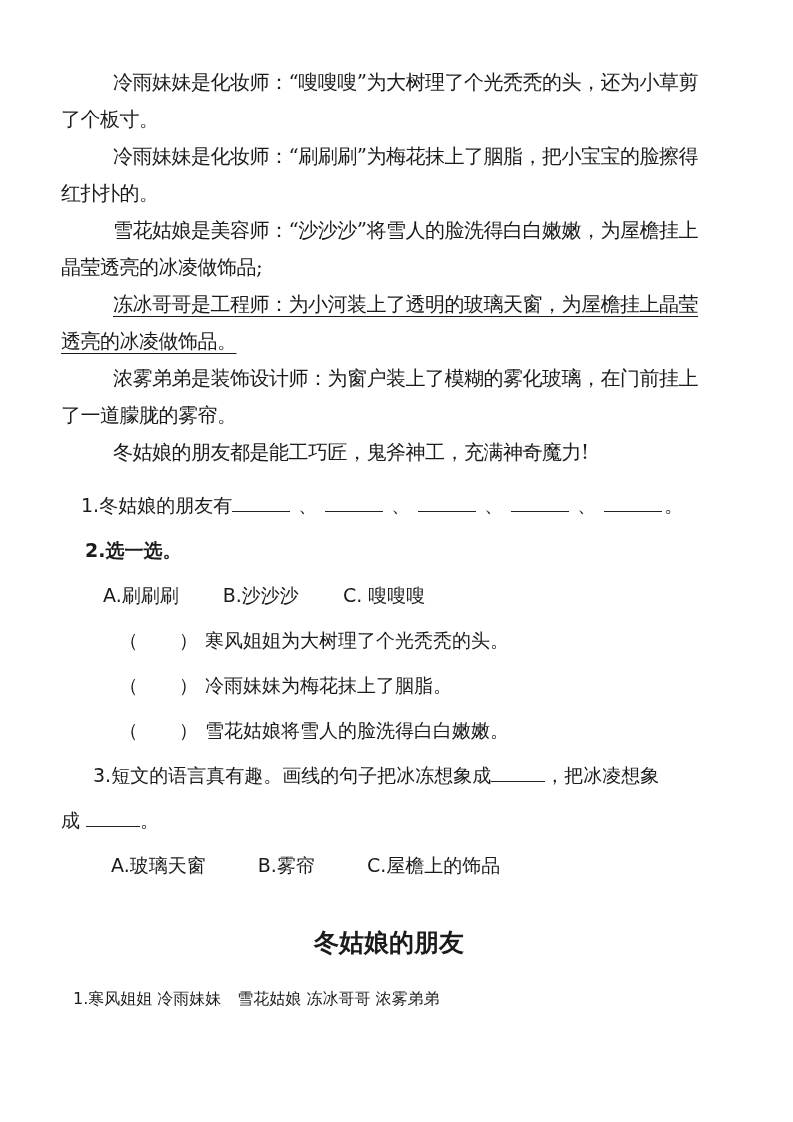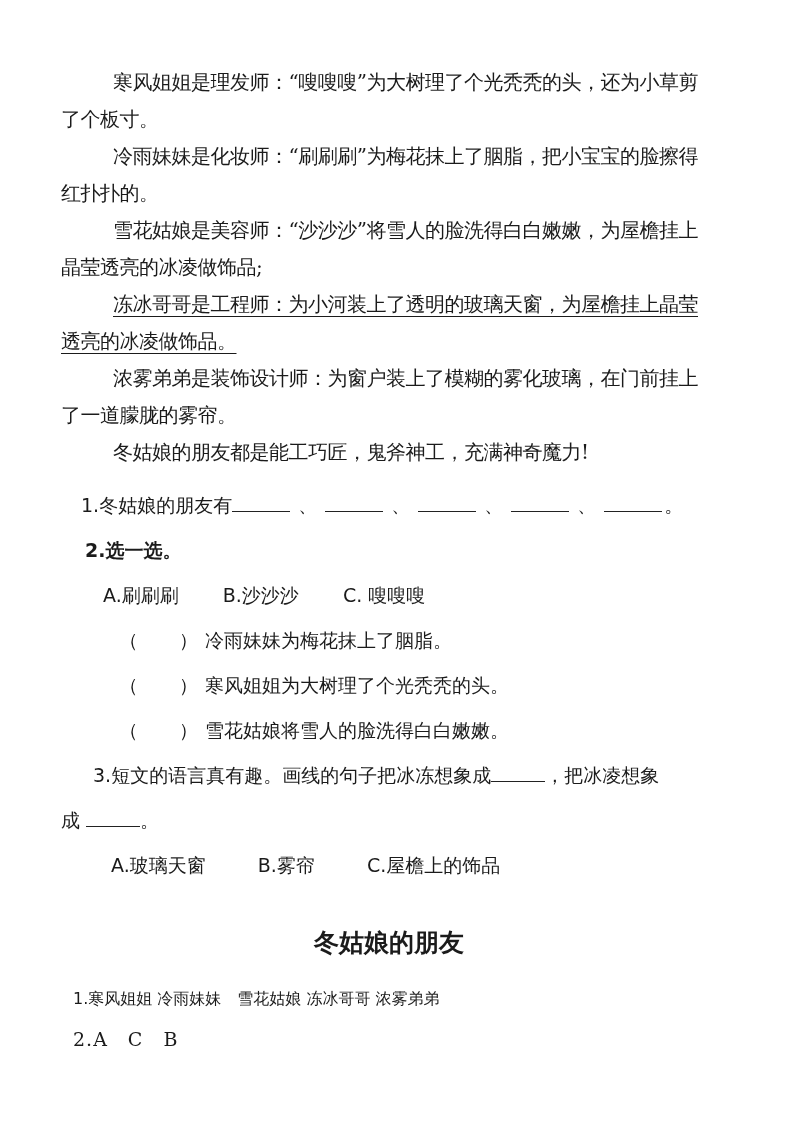--- a/index.html
+++ b/index.html
@@ -78,21 +78,21 @@
     line-height: 30px;
     letter-spacing: 1px;
   }
 </style>
 </head>
 <body>
 
 <div class="page">
 
   <div class="passage">
-    <p>寒风姐姐是理发师：“嗖嗖嗖”为大树理了个光秃秃的头，还为小草剪了个板寸。</p>
+    <p>冷雨妹妹是化妆师：“嗖嗖嗖”为大树理了个光秃秃的头，还为小草剪了个板寸。</p>
     <p>冷雨妹妹是化妆师：“刷刷刷”为梅花抹上了胭脂，把小宝宝的脸擦得红扑扑的。</p>
     <p>雪花姑娘是美容师：“沙沙沙”将雪人的脸洗得白白嫩嫩，为屋檐挂上晶莹透亮的冰凌做饰品;</p>
     <p class="underlined">冻冰哥哥是工程师：为小河装上了透明的玻璃天窗，为屋檐挂上晶莹透亮的冰凌做饰品。</p>
     <p>浓雾弟弟是装饰设计师：为窗户装上了模糊的雾化玻璃，在门前挂上了一道朦胧的雾帘。</p>
     <p>冬姑娘的朋友都是能工巧匠，鬼斧神工，充满神奇魔力!</p>
   </div>
 
   <div class="questions">
 
     <div class="q-row indent-1">
@@ -101,24 +101,24 @@
 
     <div class="q-row indent-2">
       <span>2.选一选。</span>
     </div>
     <div class="q-row indent-opts">
       <span class="opt">A.刷刷刷</span>
       <span class="opt">B.沙沙沙</span>
       <span class="opt">C. 嗖嗖嗖</span>
     </div>
     <div class="q-row indent-bracket">
-      <span class="bracket">（　　）</span><span>冷雨妹妹为梅花抹上了胭脂。</span>
+      <span class="bracket">（　　）</span><span>寒风姐姐为大树理了个光秃秃的头。</span>
     </div>
     <div class="q-row indent-bracket">
-      <span class="bracket">（　　）</span><span>寒风姐姐为大树理了个光秃秃的头。</span>
+      <span class="bracket">（　　）</span><span>冷雨妹妹为梅花抹上了胭脂。</span>
     </div>
     <div class="q-row indent-bracket">
       <span class="bracket">（　　）</span><span>雪花姑娘将雪人的脸洗得白白嫩嫩。</span>
     </div>
 
     <div class="q-row indent-q3">
       <span>3.短文的语言真有趣。画线的句子把冰冻想象成</span><span class="blank narrow"></span><span>，把冰凌想象</span>
     </div>
     <div class="q-row">
       <span>成</span><span class="blank narrow q3-blank-gap"></span><span>。</span>
@@ -126,16 +126,15 @@
     <div class="q-row indent-opts3 opts3">
       <span class="opt">A.玻璃天窗</span>
       <span class="opt">B.雾帘</span>
       <span class="opt">C.屋檐上的饰品</span>
     </div>
   </div>
 
   <div class="answers">
     <div class="ans-title">冬姑娘的朋友</div>
     <div class="ans-line1">1.寒风姐姐 冷雨妹妹　雪花姑娘 冻冰哥哥 浓雾弟弟</div>
-    <div class="ans-line2">2.A　C　B</div>
   </div>
 
 </div>
 
 </body></html>

